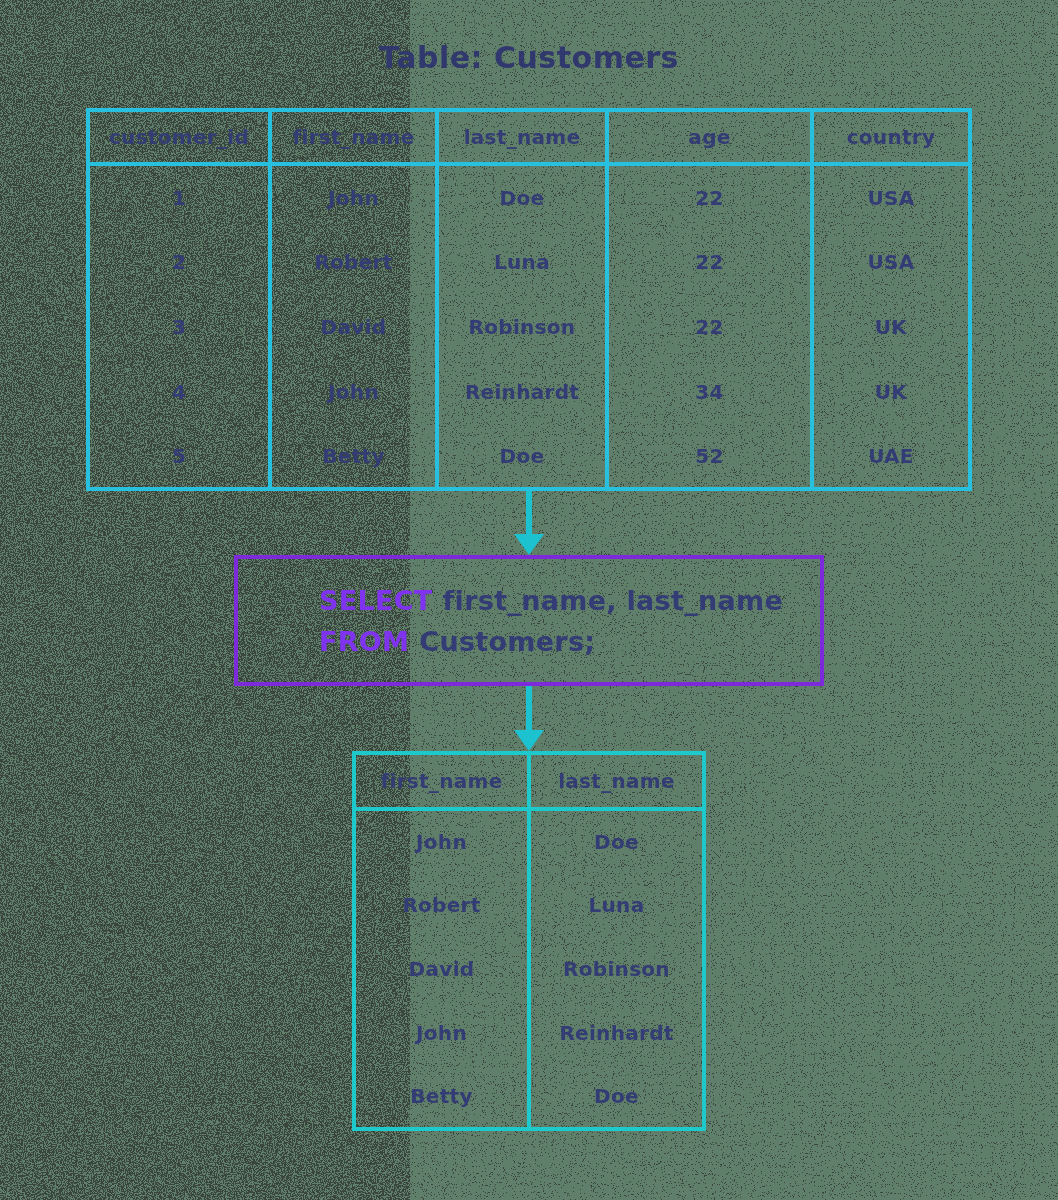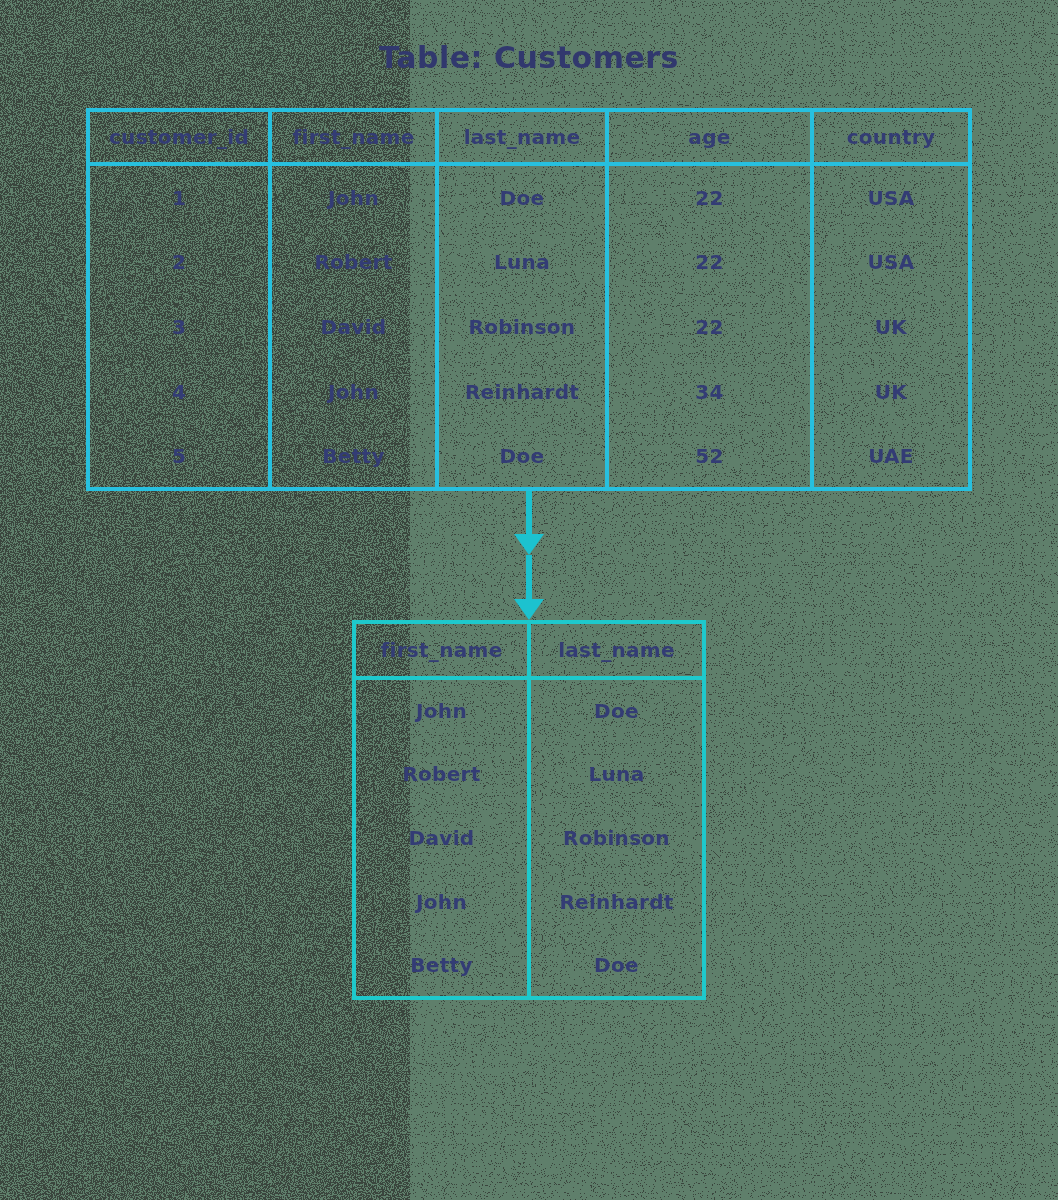--- a/index.html
+++ b/index.html
@@ -207,20 +207,28 @@
           <td>UAE</td>
         </tr>
       </tbody>
     </table>
 
     <div class="arrow arrow1">
       <div class="stem"></div>
       <div class="head"></div>
     </div>
 
+    <div class="sql-box">
+      <div class="sql-line">
+        <span class="kw">SELECT</span><span>first_name, last_name</span>
+      </div>
+      <div class="sql-line">
+        <span class="kw">FROM</span><span>Customers;</span>
+      </div>
+    </div>
 
     <div class="arrow arrow2">
       <div class="stem"></div>
       <div class="head"></div>
     </div>
 
     <table class="tbl result">
       <colgroup>
         <col style="width:175px">
           <col style="width:175px">

